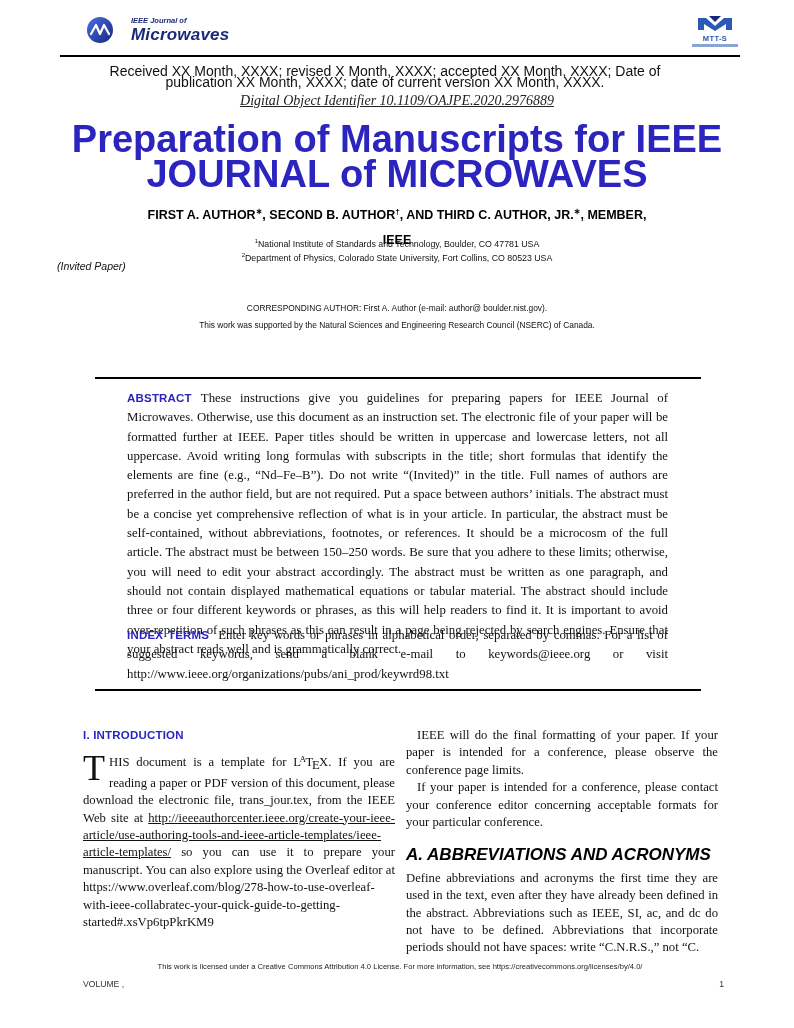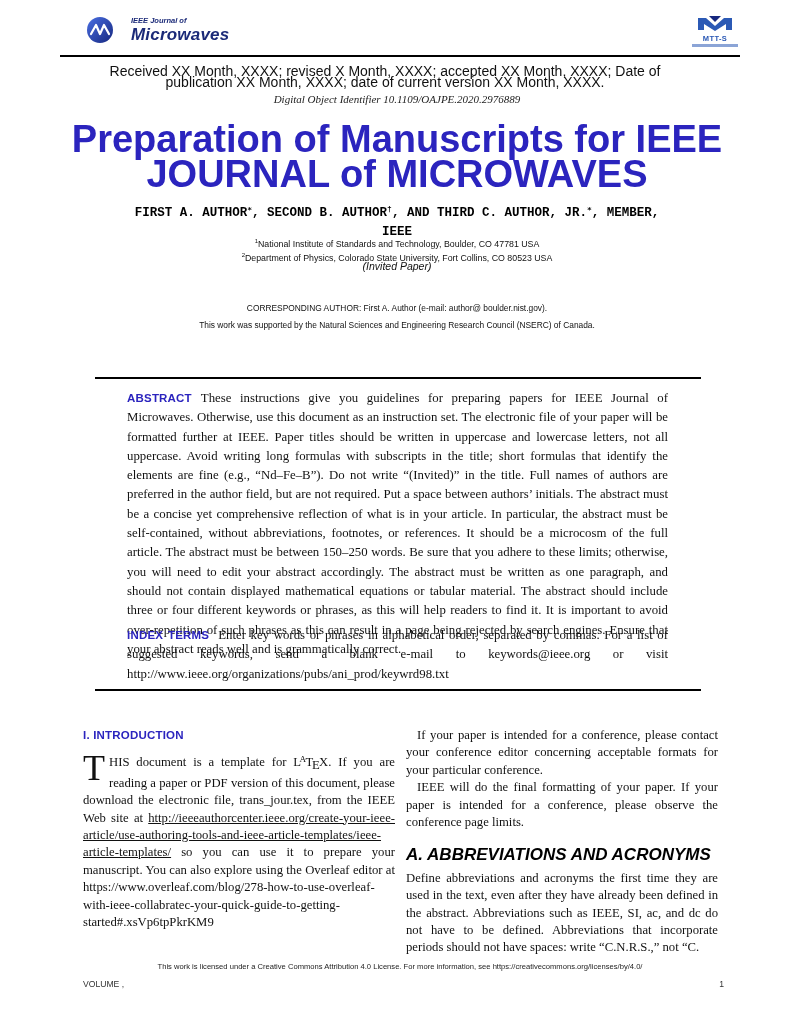--- a/index.html
+++ b/index.html
@@ -17,32 +17,32 @@
          font-size:17px; color:var(--navy); margin-top:1px; letter-spacing:0.2px; }
   .mtts { position:absolute; right:56px; top:14px; width:46px; text-align:center; }
   .mtts-name { font-family:"Liberation Sans", sans-serif; font-weight:bold; font-size:7.5px;
                color:var(--mtts); display:block; margin-top:-1px; letter-spacing:0.4px; }
   .mtts-sub { height:3px; background:var(--mtts); opacity:0.55; margin-top:1px; }
   .mastrule { position:absolute; left:60px; top:55px; width:680px; height:2px; background:var(--rule); }
   
   .received { position:absolute; left:85px; top:66px; width:600px; text-align:center;
               font-family:"Liberation Sans", sans-serif; font-size:14px; line-height:11px; color:#111; }
   .doi { position:absolute; left:97px; top:93px; width:600px; text-align:center;
-         font-style:italic; font-size:11px; color:#222; }
+         font-style:italic; font-size:14px; color:#222;text-decoration:underline; }
   .title { position:absolute; left:57px; top:122px; width:680px; text-align:center;
            font-family:"Liberation Sans", sans-serif; font-weight:bold; font-size:38px;
            line-height:35px; color:var(--accent); }
   .authors { position:absolute; left:57px; top:199px; width:680px; text-align:center;
-             font-family:Liberation Mono, monospace; font-weight:bold; font-size:12.5px;
-             line-height:19px; color:#000; }
+             font-family:Liberation Sans, sans-serif; font-weight:bold; font-size:12.5px;
+             line-height:25px; color:#000; }
   .authors sup { font-size:8px; }
   .affils { position:absolute; left:57px; top:236px; width:680px; text-align:center;
             font-family:"Liberation Sans", sans-serif; font-size:8.8px; line-height:11px; color:#111; }
   .affils sup { font-size:6px; }
-  .invited { position:absolute; left:57px; top:260px; width:680px; text-align:center;
+  .invited { position:absolute; left:57px; top:260px; width:680px; text-align:left;
              font-family:"Liberation Sans", sans-serif; font-style:italic; font-size:10.5px; color:#111; }
   .corresponding { position:absolute; left:57px; top:303px; width:680px; text-align:center;
                    font-family:"Liberation Sans", sans-serif; font-size:8.4px; color:#111; }
   .support { position:absolute; left:57px; top:320px; width:680px; text-align:center;
              font-family:"Liberation Sans", sans-serif; font-size:8.4px; color:#111; }
   
   .rule-top { position:absolute; left:95px; top:377px; width:606px; height:2px; background:var(--rule); }
   .abstract { position:absolute; left:127px; top:389px; width:541px;
               font-size:12.8px; line-height:19.3px; text-align:justify; }
   .blklabel { font-family:"Liberation Sans", sans-serif; font-weight:bold; font-size:11.5px;
@@ -123,22 +123,22 @@
   <p class="abstract"><span class="blklabel">ABSTRACT</span><span>These instructions give you guidelines for preparing papers for IEEE Journal of Microwaves. Otherwise, use this document as an instruction set. The electronic file of your paper will be formatted further at IEEE. Paper titles should be written in uppercase and lowercase letters, not all uppercase. Avoid writing long formulas with subscripts in the title; short formulas that identify the elements are fine (e.g., “Nd–Fe–B”). Do not write “(Invited)” in the title. Full names of authors are preferred in the author field, but are not required. Put a space between authors’ initials. The abstract must be a concise yet comprehensive reflection of what is in your article. In particular, the abstract must be self-contained, without abbreviations, footnotes, or references. It should be a microcosm of the full article. The abstract must be between 150–250 words. Be sure that you adhere to these limits; otherwise, you will need to edit your abstract accordingly. The abstract must be written as one paragraph, and should not contain displayed mathematical equations or tabular material. The abstract should include three or four different keywords or phrases, as this will help readers to find it. It is important to avoid over-repetition of such phrases as this can result in a page being rejected by search engines. Ensure that your abstract reads well and is grammatically correct.</span></p>
   <p class="indexterms"><span class="blklabel">INDEX TERMS</span><span>Enter key words or phrases in alphabetical order, separated by commas. For a list of suggested keywords, send a blank e-mail to keywords@ieee.org or visit http://www.ieee.org/organizations/pubs/ani_prod/keywrd98.txt</span></p>
   <div class="rule-bot"></div>
 
   <div class="cols">
     <div class="col">
       <div class="sec-head">I. INTRODUCTION</div>
       <p><span class="dropcap">T</span><span>HIS document is a template for </span><span class="latex"><span>L</span><span class="lA">A</span><span>T</span><span class="lE">E</span><span>X</span></span><span>. If you are reading a paper or PDF version of this document, please download the electronic file, trans_jour.tex, from the IEEE Web site at </span><span class="ulink">http://ieeeauthorcenter.ieee.org/create-your-ieee-article/use-authoring-tools-and-ieee-article-templates/ieee-article-templates/</span><span> so you can use it to prepare your manuscript. You can also explore using the Overleaf editor at </span><span class="plain-url">https://www.overleaf.com/blog/278-how-to-use-overleaf-with-ieee-collabratec-your-quick-guide-to-getting-started#.xsVp6tpPkrKM9</span></p>
     </div>
     <div class="col">
+      <p class="ind">IEEE will do the final formatting of your paper. If your paper is intended for a conference, please observe the conference page limits.</p>
       <p class="ind">If your paper is intended for a conference, please contact your conference editor concerning acceptable formats for your particular conference.</p>
-      <p class="ind">IEEE will do the final formatting of your paper. If your paper is intended for a conference, please observe the conference page limits.</p>
       <div class="sub-head">A. ABBREVIATIONS AND ACRONYMS</div>
       <p>Define abbreviations and acronyms the first time they are used in the text, even after they have already been defined in the abstract. Abbreviations such as IEEE, SI, ac, and dc do not have to be defined. Abbreviations that incorporate periods should not have spaces: write “C.N.R.S.,” not “C.</p>
     </div>
   </div>
 
   <div class="license">This work is licensed under a Creative Commons Attribution 4.0 License. For more information, see https://creativecommons.org/licenses/by/4.0/</div>
   <div class="folio">
     <span>VOLUME ,</span>
     <span>1</span>
   </div>

